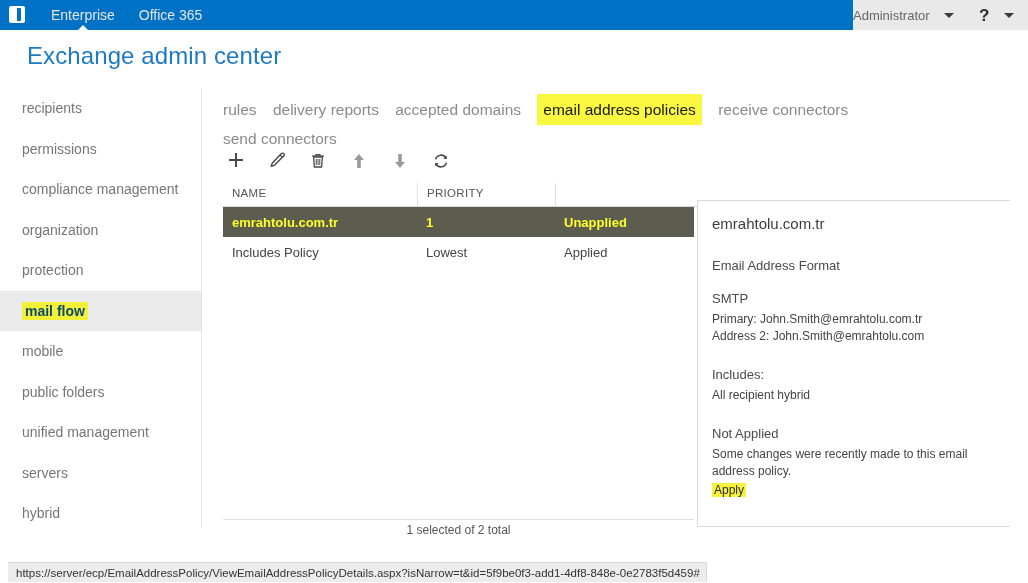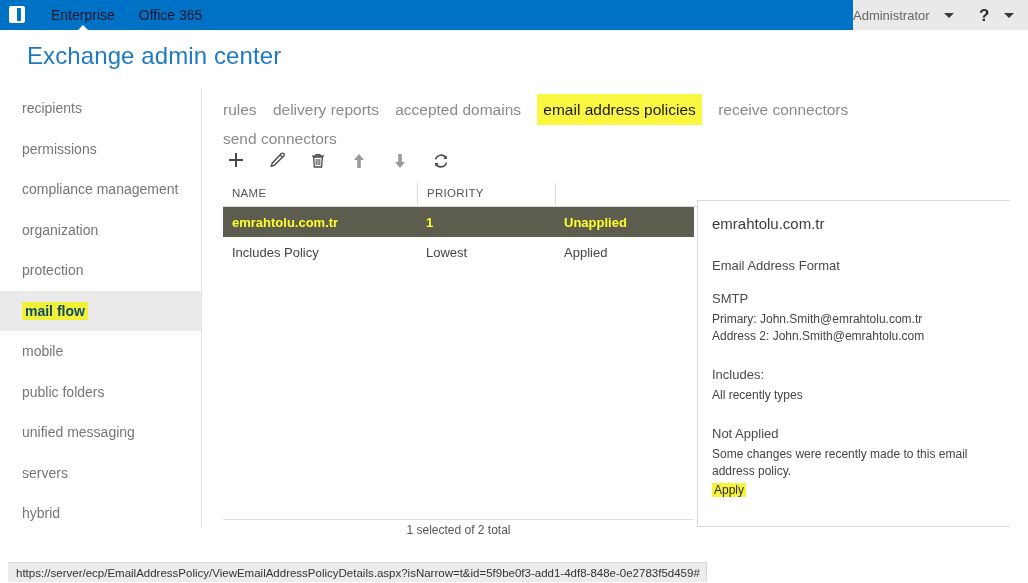--- a/index.html
+++ b/index.html
@@ -64,21 +64,21 @@
     border-radius: 1px;
   }
   .office-logo .page {
     position: absolute;
     left: 4px; top: 2px;
     width: 4px; height: 13px;
     background: #ffffff;
   }
 
   .suite-link {
-    color: #0f172a;
+    color: #e5e5e5;
     font-size: 14px;
     padding: 0 0;
     margin-left: 24px;
     line-height: 30px;
     cursor: pointer;
     position: relative;
     white-space: nowrap;
   }
   .suite-link.active::after {
     content: "";
@@ -384,21 +384,21 @@
     <div class="nav-item selected">
       <span class="nav-label hl">mail flow</span>
     </div>
     <div class="nav-item">
       <span class="nav-label">mobile</span>
     </div>
     <div class="nav-item">
       <span class="nav-label">public folders</span>
     </div>
     <div class="nav-item">
-      <span class="nav-label">unified messaging</span>
+      <span class="nav-label">unified management</span>
     </div>
     <div class="nav-item">
       <span class="nav-label">servers</span>
     </div>
     <div class="nav-item">
       <span class="nav-label">hybrid</span>
     </div>
   </div>
 
   <div class="content">
@@ -478,21 +478,21 @@
 
     <div class="detail">
       <div class="detail-inner">
         <div class="d-title">emrahtolu.com.tr</div>
         <div class="d-section">Email Address Format</div>
         <div class="d-sub">SMTP</div>
         <div class="d-line">Primary: John.Smith@emrahtolu.com.tr</div>
         <div class="d-line">Address 2: John.Smith@emrahtolu.com</div>
         <div class="d-gap"></div>
         <div class="d-sub">Includes:</div>
-        <div class="d-line">All recently types</div>
+        <div class="d-line">All recipient hybrid</div>
         <div class="d-gap"></div>
         <div class="d-sub">Not Applied</div>
         <div class="d-line">Some changes were recently made to this email address policy.</div>
         <div class="d-link">Apply</div>
       </div>
     </div>
 
   </div>
 
   <div class="statusbar">

